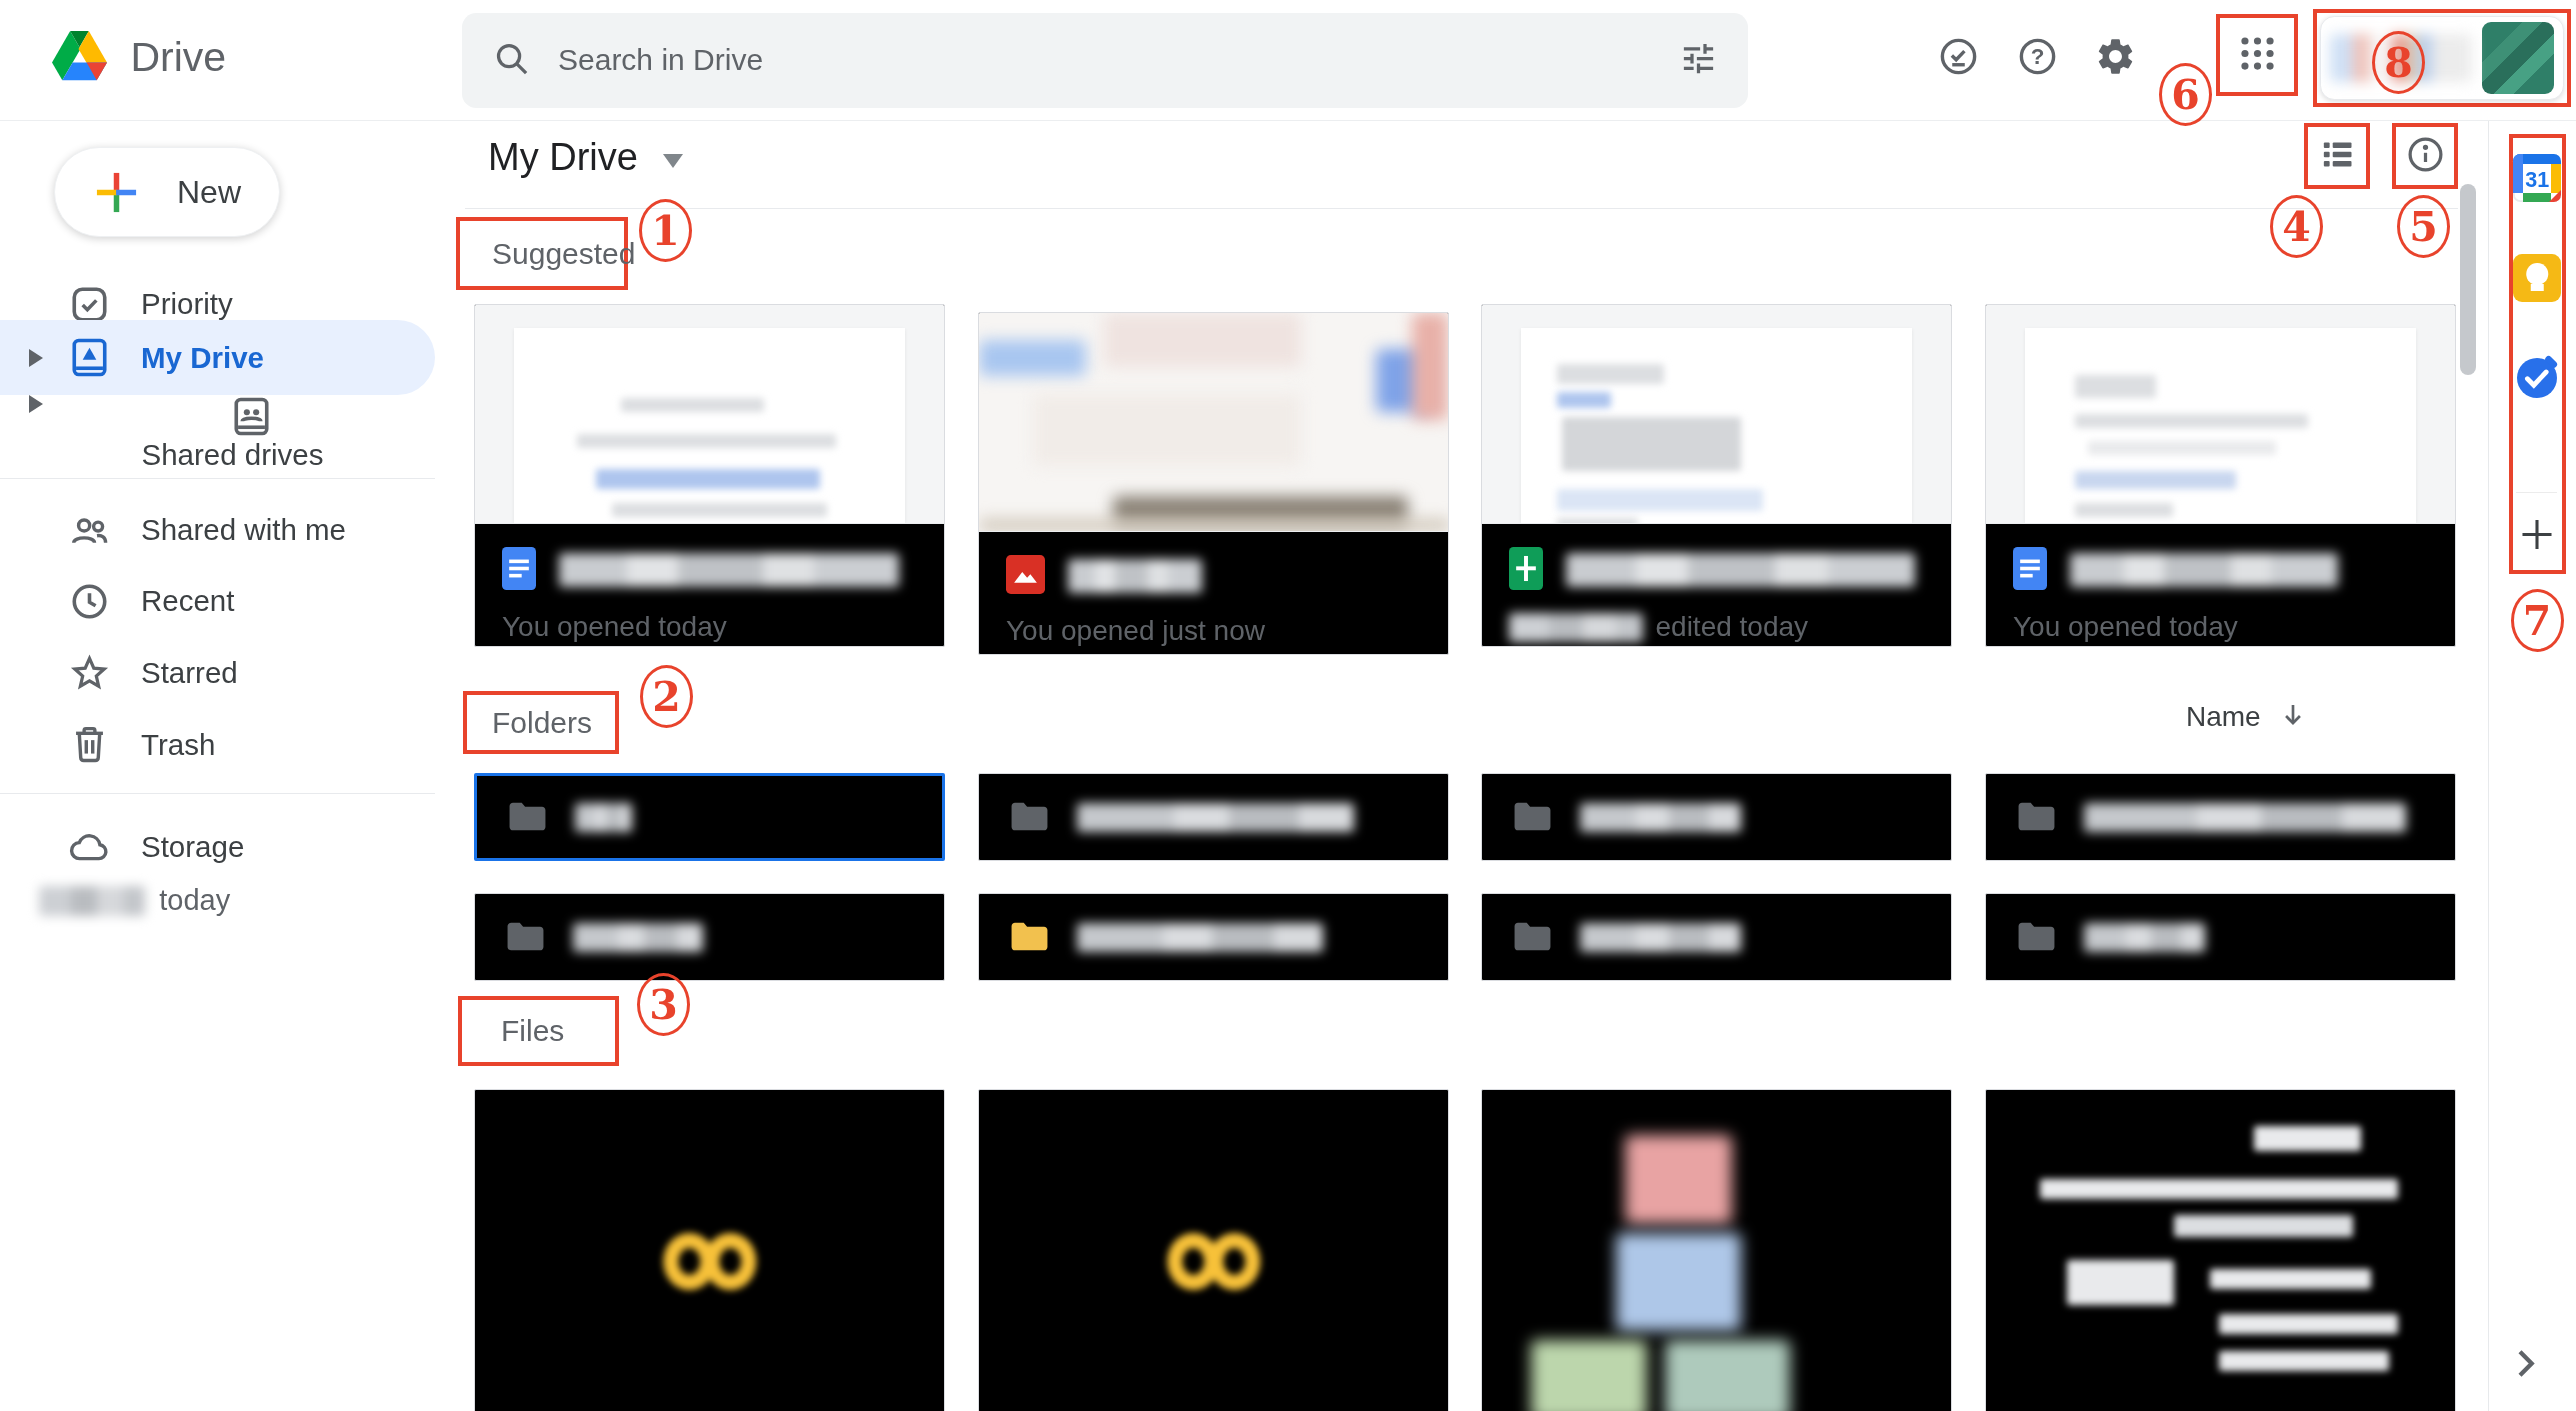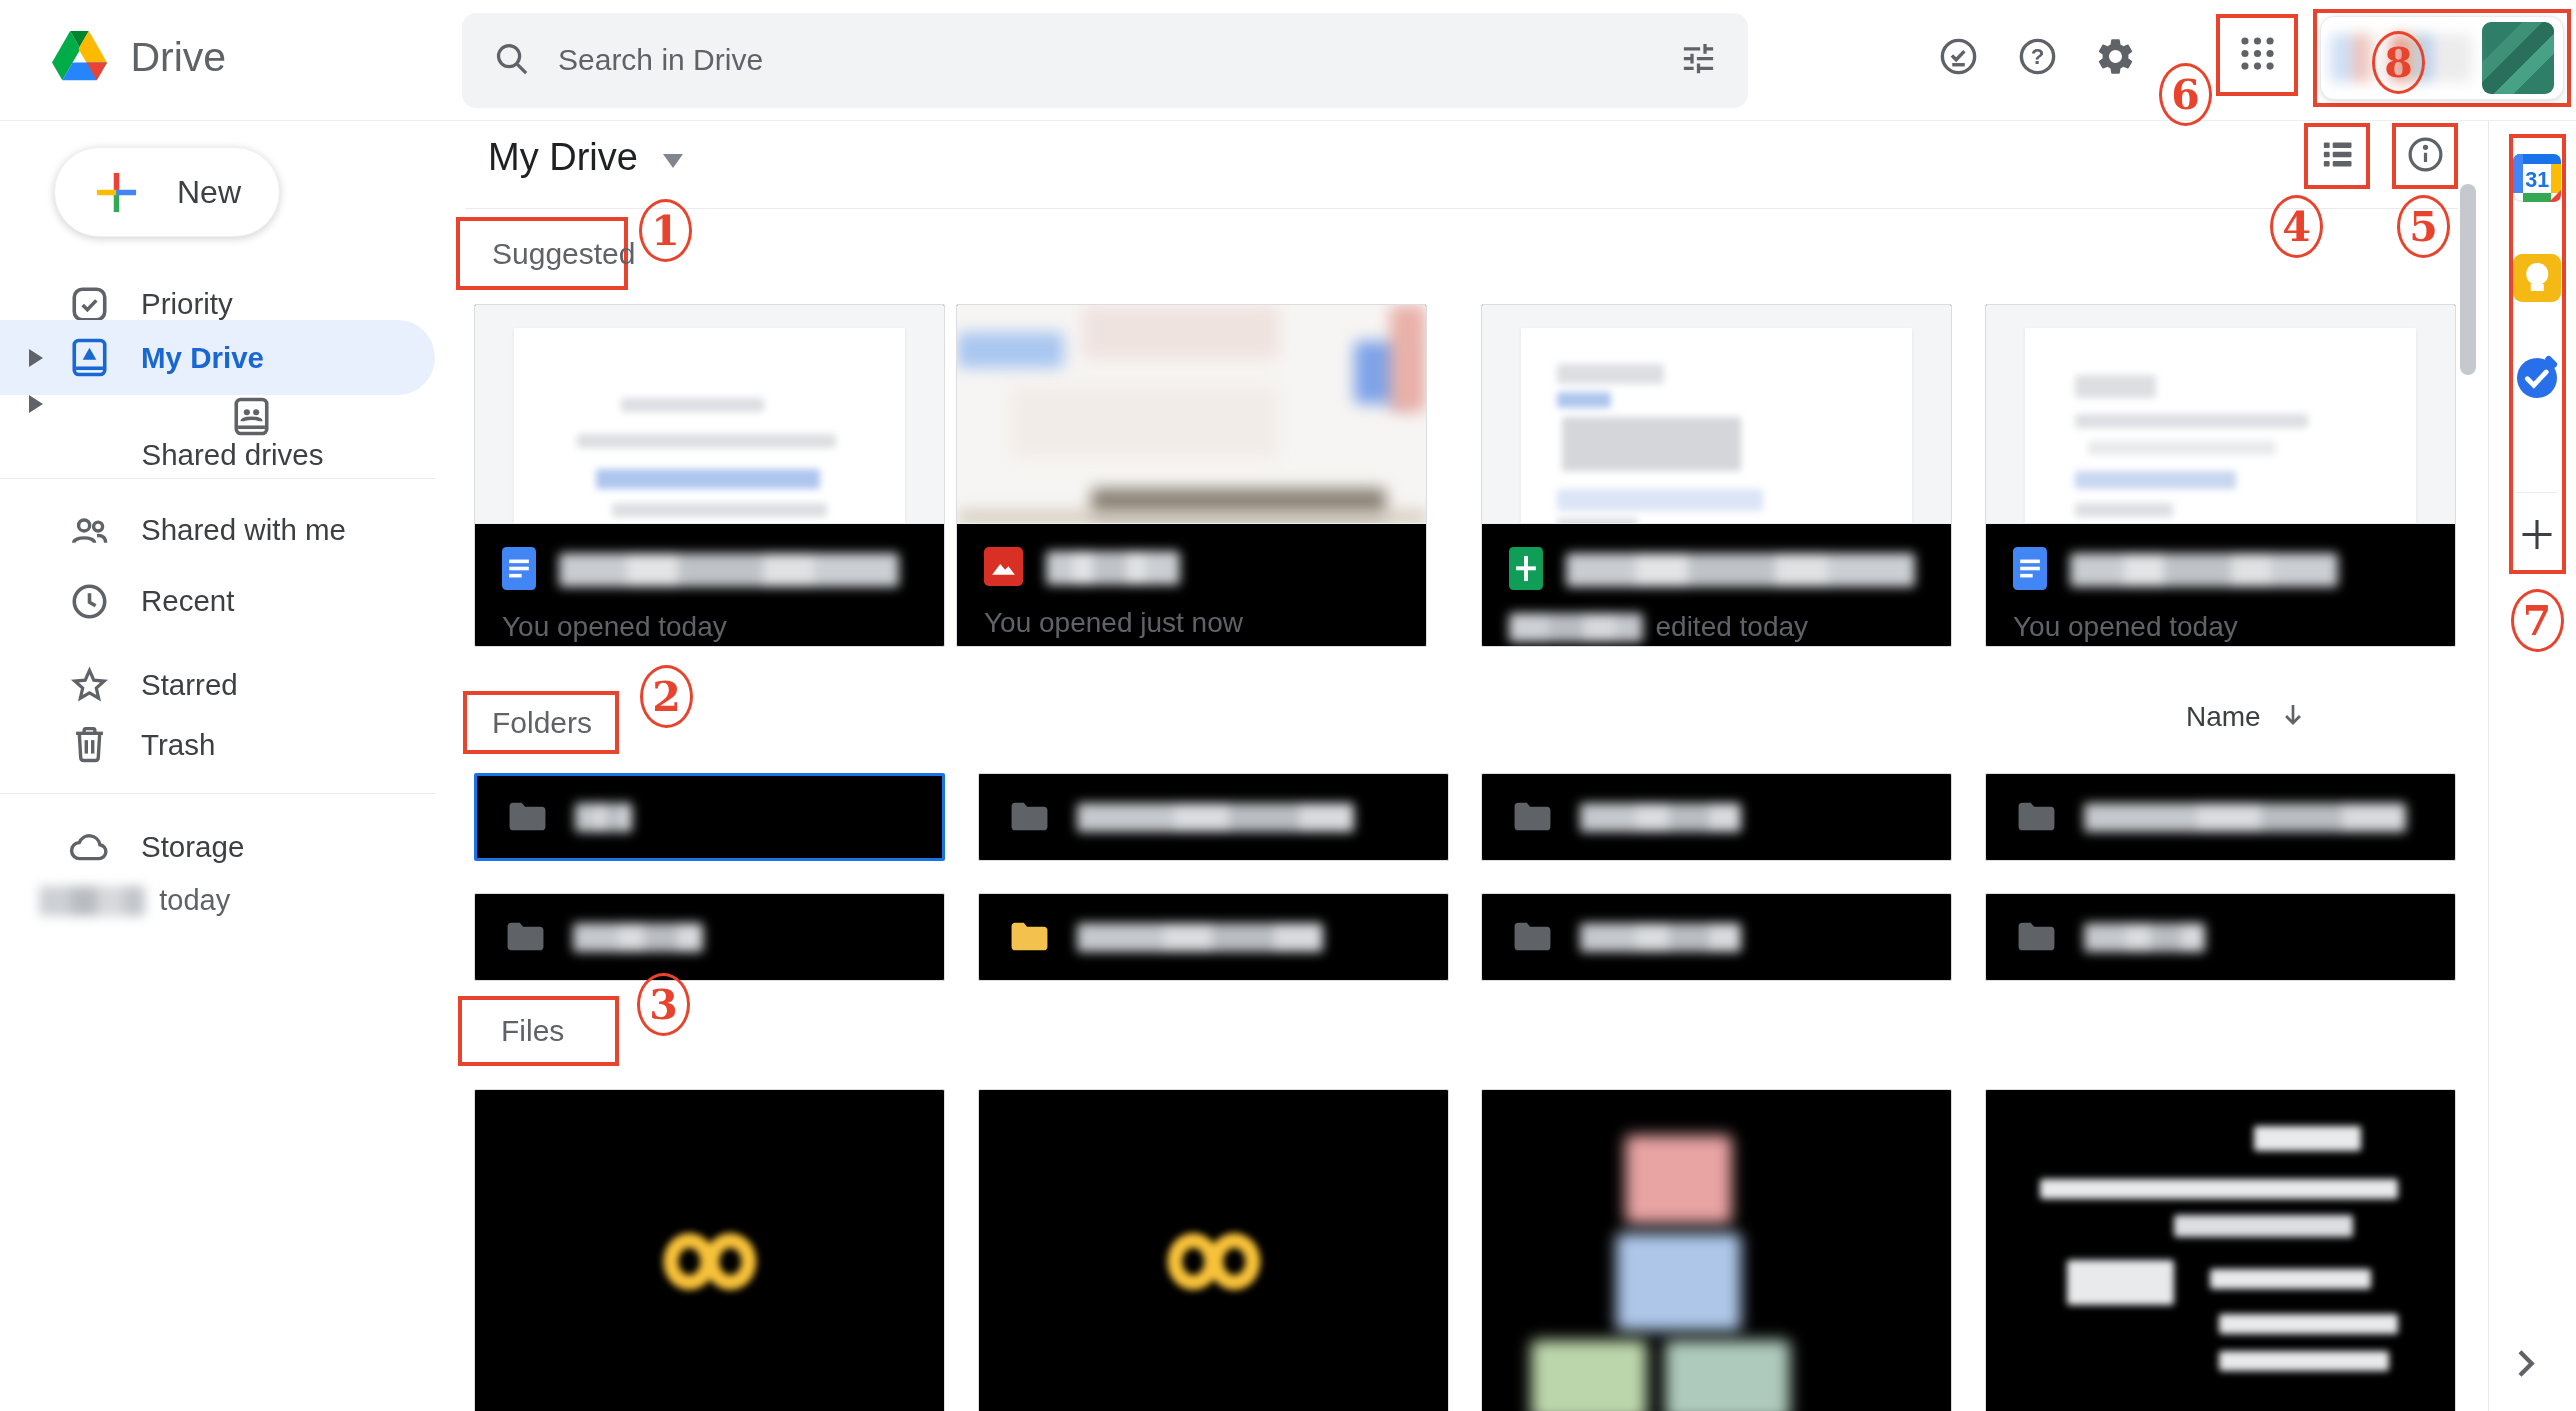--- a/index.html
+++ b/index.html
@@ -250,21 +250,21 @@
     <div class="side-item" style="top:445px;">
       <span class="icw">
         <svg width="43" height="43" viewBox="0 0 24 24" fill="none" stroke="#5f6368" stroke-width="2">
           <circle cx="12" cy="12" r="8.5"></circle>
             <path d="M12 7.4 v5 l3.4 2"></path>
         </svg>
       </span>
       <span class="lbl">Recent</span>
     </div>
 
-    <div class="side-item" style="top:529px;">
+    <div class="side-item" style="top:517px;">
       <span class="icw">
         <svg width="43" height="43" viewBox="0 0 24 24" fill="none" stroke="#5f6368" stroke-width="1.8">
           <path d="M12 3.6 l2.4 5.4 5.8.5 -4.4 3.9 1.3 5.7 -5.1-3 -5.1 3 1.3-5.7 -4.4-3.9 5.8-.5 Z"></path>
         </svg>
       </span>
       <span class="lbl">Starred</span>
     </div>
 
     <div class="side-item" style="top:589px;">
       <span class="icw">
@@ -349,21 +349,21 @@
             <rect x="4" y="7" width="11" height="2" fill="#fff"></rect>
               <rect x="4" y="11" width="11" height="2" fill="#fff"></rect>
               <rect x="4" y="15" width="7" height="2" fill="#fff"></rect>
             </svg>
         </span>
         <span class="cap-title" style="width:340px;"></span>
       </div>
       <div class="cap-text">You opened today</div>
     </div>
 
-    <div class="card sug-card" style="left:956px;">
+    <div class="card sug-card" style="left:978px;margin-top:8px;">
       <div class="thumb" style="background:#f7f5f3;">
         <div class="dblock" style="left:0;top:27px;width:107px;height:36px;background:#a8c6f0;"></div>
         <div class="dblock" style="left:125px;top:0;width:197px;height:54px;background:#efe3e0;"></div>
         <div class="dblock" style="right:18px;top:36px;width:54px;height:63px;background:#7fa3e8;"></div>
         <div class="dblock" style="right:0;top:0;width:36px;height:107px;background:#e8b0a8;"></div>
         <div class="dblock" style="left:54px;top:81px;width:268px;height:72px;background:#f1ece8;"></div>
         <div class="dblock" style="left:134px;bottom:5.4px;width:295px;height:30px;background:#8a8276;"></div>
         <div class="dblock" style="left:0;bottom:0;width:471px;height:12.5px;background:#cfc6b8;"></div>
       </div>
       <div class="cap">

